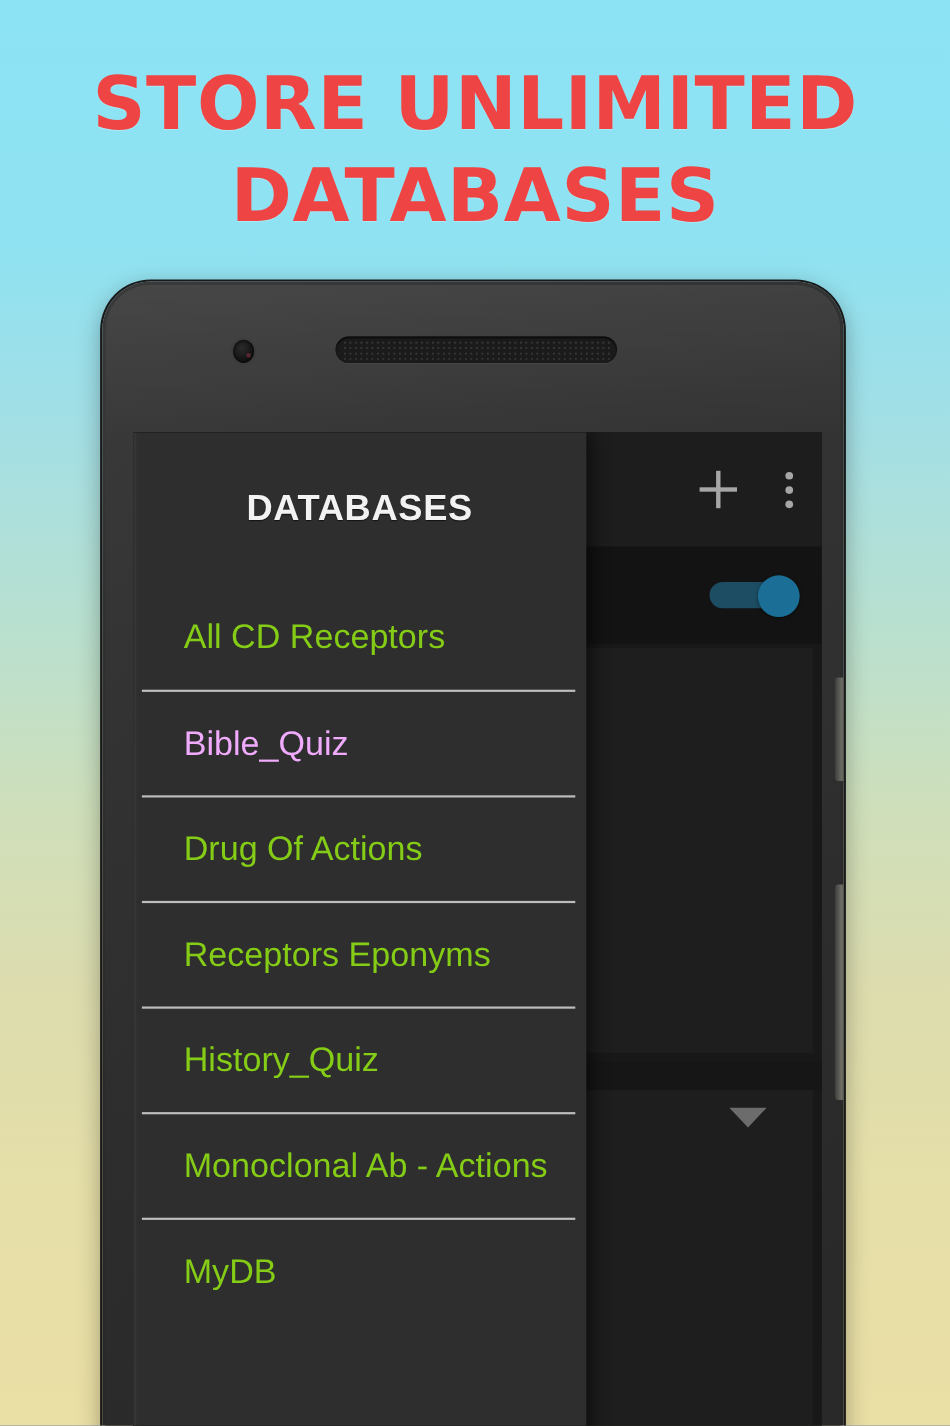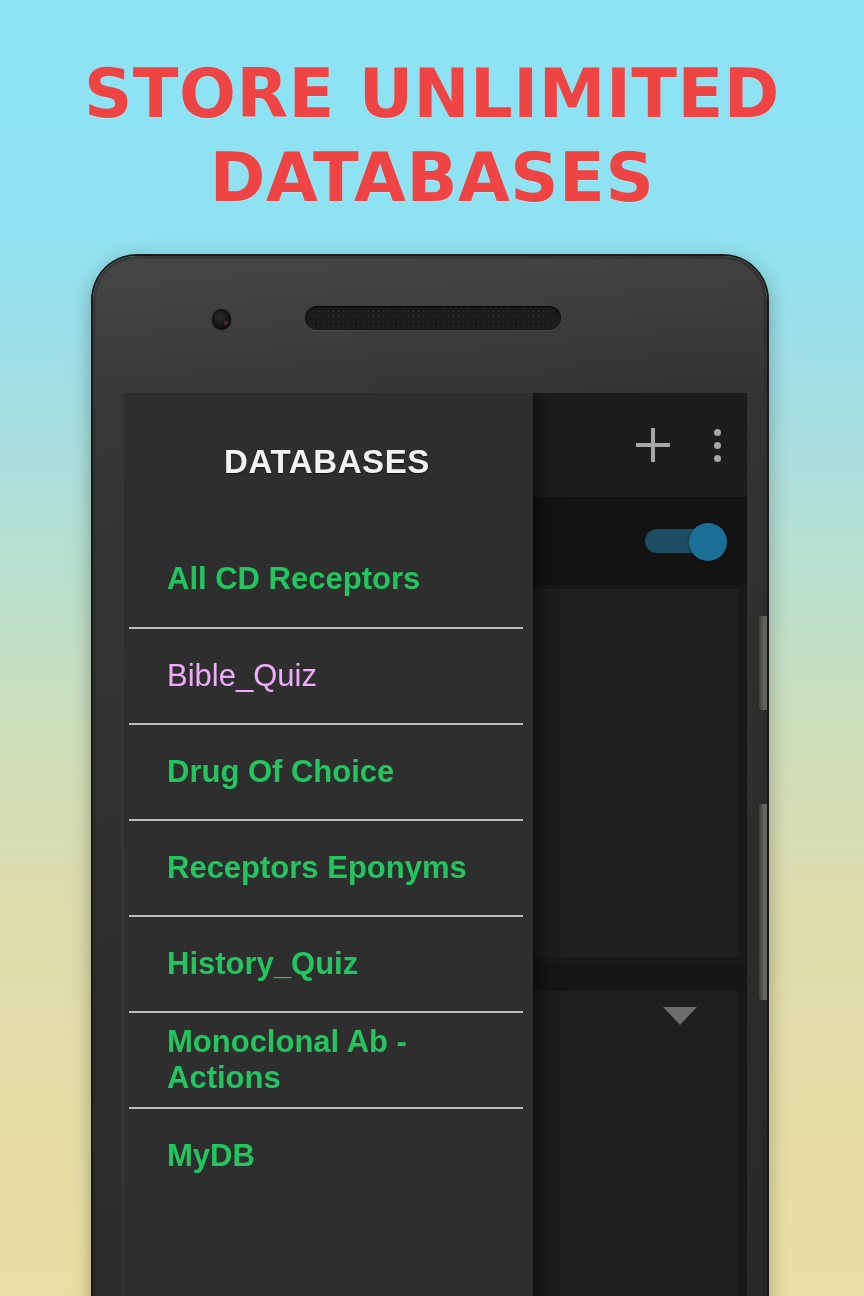--- a/index.html
+++ b/index.html
@@ -197,25 +197,24 @@
     font-weight:bold;
     font-size:33px;
     letter-spacing:0.6px;
     text-shadow:0 1px 1px rgba(0,0,0,0.6);
   }
   .drawer-list { padding:0 0 0 0; }
   .db-item {
     height:96px;
     display:flex; align-items:center;
     padding-left:38px;
-    color:#22c55e;
+    color:#84cc16;
     font-size:31px;
     border-top:2px solid #bdbdbd;
     margin:0 10px 0 8px;
-    font-weight:bold;
   }
   .db-item:first-child { border-top:none; }
   .db-item.selected { color:#f0abfc; font-weight:normal; }
 
   .screen-left-edge {
     position:absolute; left:0; top:0; width:3px; height:100%;
     background:rgba(255,255,255,0.035);
   }
 </style>
 </head>
@@ -275,21 +274,21 @@
           </div>
         </div>
       </div>
 
       <div class="drawer">
         <div class="screen-left-edge"></div>
         <div class="drawer-header">DATABASES</div>
         <div class="drawer-list">
           <div class="db-item">All CD Receptors</div>
           <div class="db-item selected">Bible_Quiz</div>
-          <div class="db-item">Drug Of Choice</div>
+          <div class="db-item">Drug Of Actions</div>
           <div class="db-item">Receptors Eponyms</div>
           <div class="db-item">History_Quiz</div>
           <div class="db-item">Monoclonal Ab - Actions</div>
           <div class="db-item">MyDB</div>
         </div>
       </div>
 
     </div>
   </div>
   <div class="btn-power"></div>

